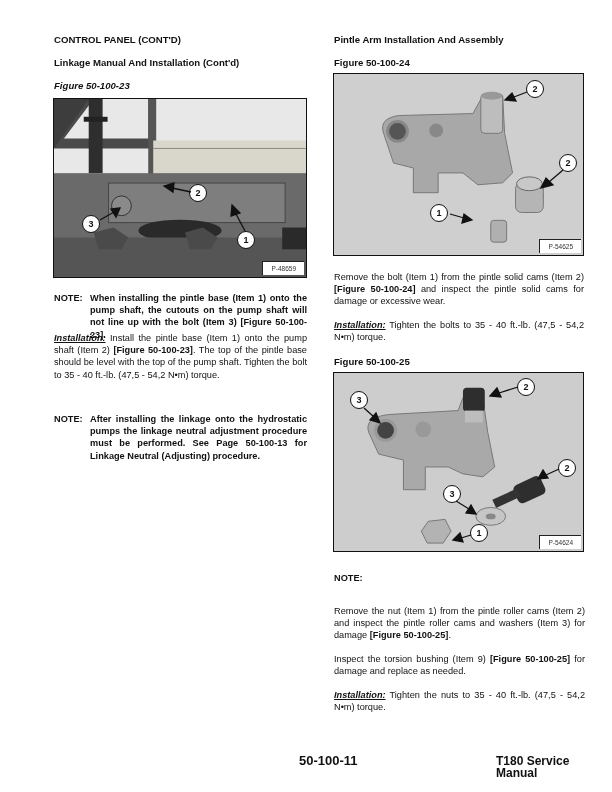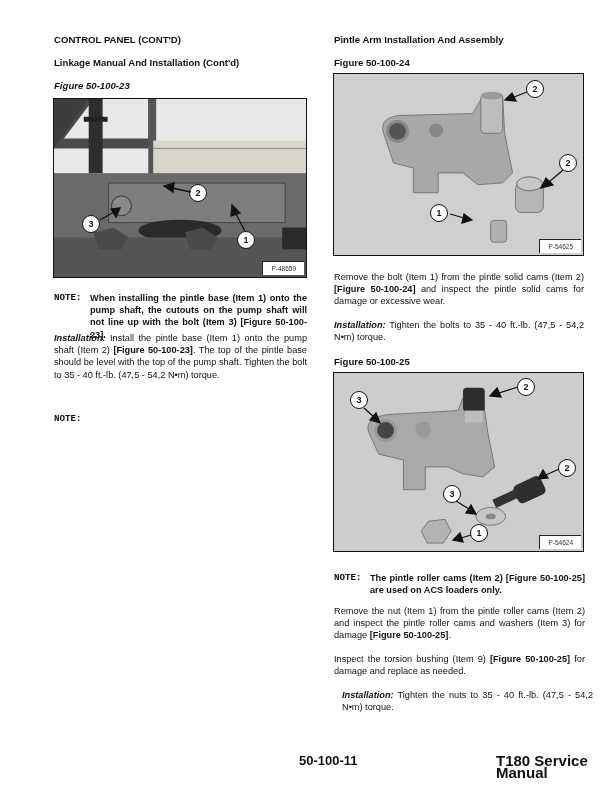--- a/index.html
+++ b/index.html
@@ -2,23 +2,23 @@
 <html><head>
 <meta charset="utf-8">
 <style>
   html,body{margin:0;padding:0;background:#fff;}
   body{width:612px;height:792px;position:relative;overflow:hidden;
     font-family:"Liberation Sans",sans-serif;color:#111;font-size:9.2px;line-height:12.2px;}
   .abs{position:absolute;}
   .h{font-weight:bold;font-size:9.6px;}
   .p{text-align:justify;}
   .b{font-weight:bold;}
-  .bi{font-weight:bold;font-style:italic;}
+  .bi{font-weight:bold;font-style:italic;text-decoration:underline;}
   .note{font-weight:bold;text-align:justify;display:flex;}
-  .note .lbl{flex:0 0 36px;font-family:Liberation Mono, monospace;}
+  .note .lbl{flex:0 0 36px;}
   .note .txt{flex:1;}
   .fig{position:absolute;border:1.2px solid #111;overflow:hidden;box-sizing:border-box;}
   .fig svg{display:block;width:100%;height:100%;}
   .pcode{position:absolute;right:2px;bottom:2px;background:#fff;border-left:1px solid #222;border-top:1px solid #222;
     font-size:6.5px;padding:2px 8px;line-height:9px;color:#333;}
   .callout{position:absolute;width:16px;height:16px;border:1.3px solid #111;border-radius:50%;background:#fff;
     font-weight:bold;font-size:9px;line-height:16px;text-align:center;box-sizing:content-box;}
 </style>
 </head>
 <body>
@@ -69,20 +69,21 @@
   <span class="lbl">NOTE:</span>
   <span class="txt">When installing the pintle base (Item 1) onto the pump shaft, the cutouts on the pump shaft will not line up with the bolt (Item 3) [Figure 50-100-23].</span>
 </div>
 
 <div class="abs p" style="left:54px;top:332px;width:253px;">
   <span class="bi">Installation:</span><span> Install the pintle base (Item 1) onto the pump shaft (Item 2) </span><span class="b">[Figure 50-100-23]</span><span>. The top of the pintle base should be level with the top of the pump shaft. Tighten the bolt to 35 - 40 ft.-lb. (47,5 - 54,2 N•m) torque.</span>
 </div>
 
 <div class="abs note" style="left:54px;top:413px;width:253px;">
   <span class="lbl">NOTE:</span>
+  <span class="txt">After installing the linkage onto the hydrostatic pumps the linkage neutral adjustment procedure must be performed. See Page 50-100-13 for Linkage Neutral (Adjusting) procedure.</span>
 </div>
 
 <div class="abs h" style="left:334px;top:34px;">Pintle Arm Installation And Assembly</div>
 <div class="abs h" style="left:334px;top:57px;">Figure 50-100-24</div>
 
 <div class="fig" style="left:333px;top:73px;width:251px;height:183px;">
   <svg viewBox="0 0 251 183" preserveAspectRatio="none">
     <rect width="251" height="183" fill="#cfcfcf"></rect>
     <path d="M50 60 Q45 45 65 42 L140 40 L150 22 L170 22 L172 60 L180 100 L170 110 L145 112 L130 100 L105 100 L105 120 L80 120 L80 95 L60 90 Z" fill="#a8a8a8" stroke="#777"></path>
     <rect x="148" y="20" width="22" height="40" rx="4" fill="#bdbdbd" stroke="#777"></rect>
@@ -151,29 +152,28 @@
         <polygon points="142,141 132,140 137,132"></polygon>
       <line x1="137" y1="162" x2="127" y2="165"></line>
         <polygon points="119,167 126,160 129,169"></polygon>
     </g>
   </svg>
   <div class="pcode">P-54624</div>
 </div>
 
 <div class="abs note" style="left:334px;top:572px;width:251px;">
   <span class="lbl">NOTE:</span>
-  <span class="txt">The pintle roller cams (Item 2) [Figure 50-100-25] are used on ACS loaders only.</span>
 </div>
 
 <div class="abs p" style="left:334px;top:605px;width:251px;">
   <span>Remove the nut (Item 1) from the pintle roller cams (Item 2) and inspect the pintle roller cams and washers (Item 3) for damage </span><span class="b">[Figure 50-100-25]</span><span>.</span>
 </div>
 
 <div class="abs p" style="left:334px;top:653px;width:251px;">
   <span>Inspect the torsion bushing (Item 9) </span><span class="b">[Figure 50-100-25]</span><span> for damage and replace as needed.</span>
 </div>
 
-<div class="abs p" style="left:342px;top:689px;width:251px;">
+<div class="abs p" style="left:334px;top:689px;width:251px;">
   <span class="bi">Installation:</span><span> Tighten the nuts to 35 - 40 ft.-lb. (47,5 - 54,2 N•m) torque.</span>
 </div>
 
 <div class="abs b" style="left:299px;top:755px;font-size:13px;text-align:right;">50-100-11</div>
-<div class="abs b" style="left:496px;top:755px;font-size:15px;">T180 Service Manual</div>
+<div class="abs b" style="left:496px;top:755px;font-size:12px;">T180 Service Manual</div>
 
 </body></html>

